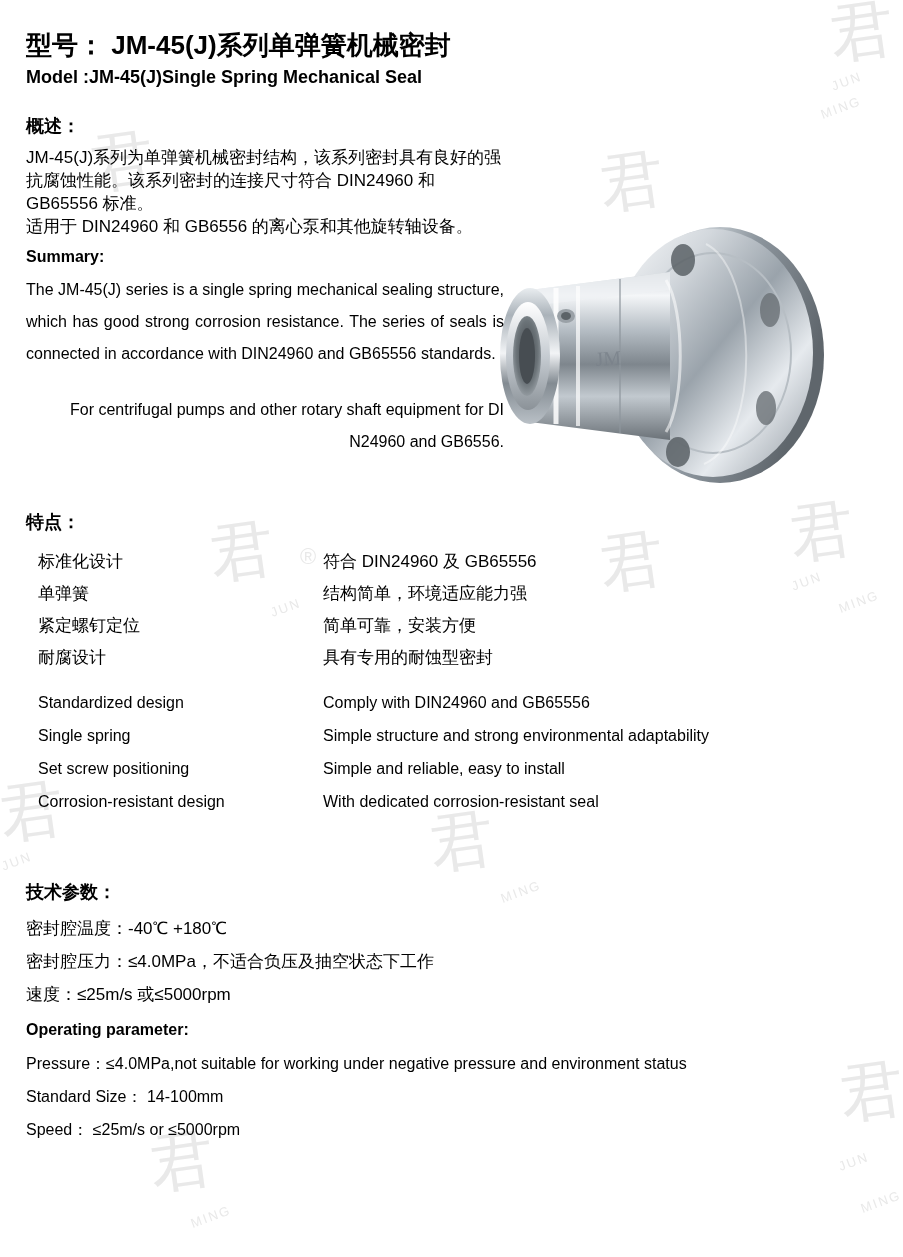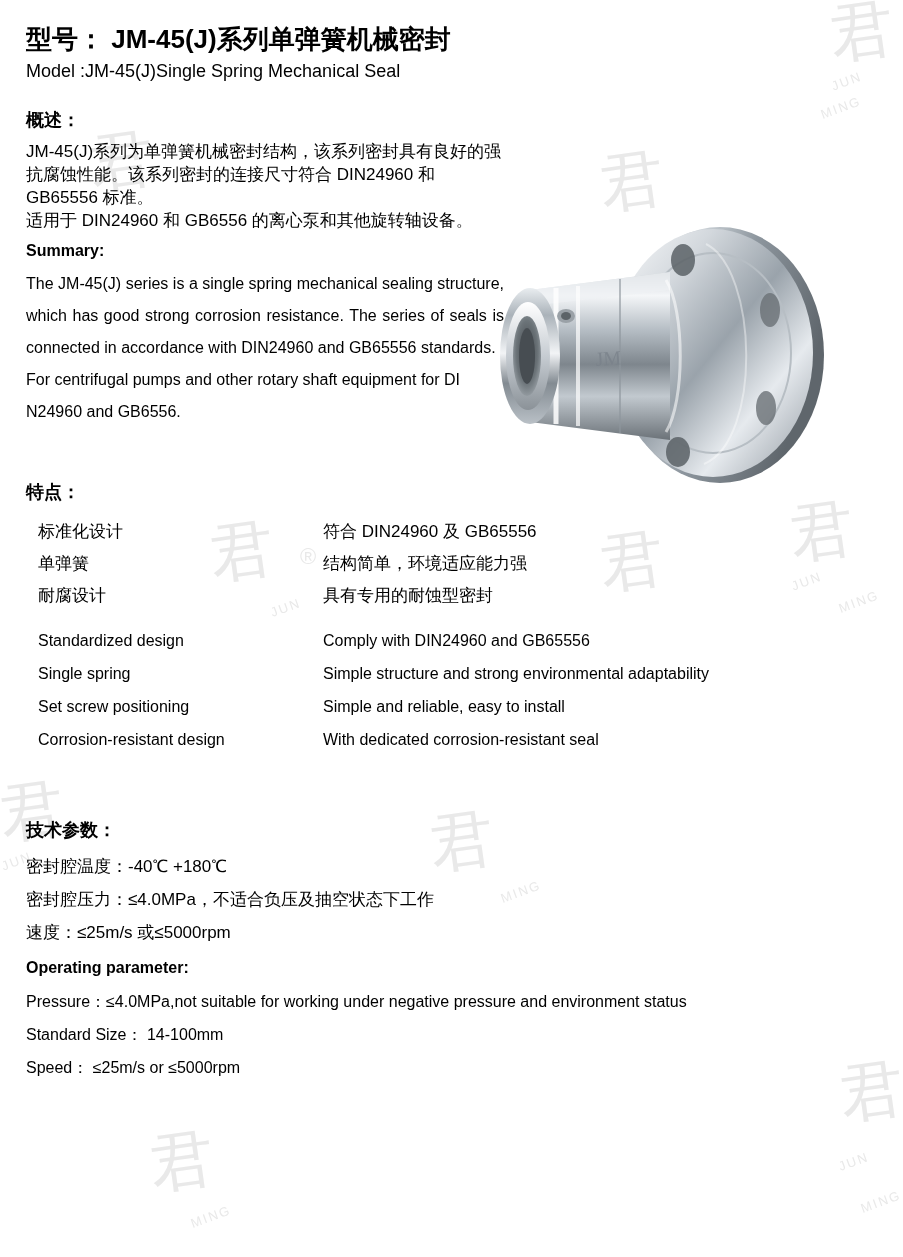--- a/index.html
+++ b/index.html
@@ -40,33 +40,33 @@
     display: block;
     font-family: "Liberation Sans", sans-serif;
     transform: rotate(-20deg);
     margin-top: 4px;
   }
 
   
   #content {
     position: relative;
     z-index: 2;
-    padding: 22px 26px 0 26px;
+    padding: 28px 26px 0 26px;
   }
 
   h1.title-cn {
     font-size: 26px;
     font-weight: bold;
     margin: 0 0 4px 0;
     letter-spacing: 0px;
     white-space: nowrap;
   }
   h2.title-en {
     font-size: 18px;
-    font-weight: normal;
+    font-weight: bold;
     margin: 0 0 26px 0;
   }
 
   .sect-head-cn {
     font-size: 18px;
     font-weight: bold;
     margin: 16px 0 8px 0;
   }
   .sect-head-en {
     font-size: 16px;
@@ -80,21 +80,21 @@
     line-height: 23px;
     margin: 0;
   }
   .para-en {
     width: 478px;
     font-size: 16px;
     line-height: 32px;
     margin: 0;
     text-align: justify;
   }
-  .para-en.last { text-align: left; }
+  .para-en.last { text-align: right; margin-top: 24px; }
 
   .block-overview { margin-bottom: 2px; }
 
   .feature-table {
     border-collapse: collapse;
     margin: 12px;
   }
   .feature-table td {
     font-size: 17px;
     line-height: 32px;
@@ -309,20 +309,24 @@
         <tbody>
           <tr>
             <td class="col-a">标准化设计</td>
             <td>符合 DIN24960 及 GB65556</td>
           </tr>
           <tr>
             <td class="col-a">单弹簧</td>
             <td>结构简单，环境适应能力强</td>
           </tr>
           <tr>
+            <td class="col-a">紧定螺钉定位</td>
+            <td>简单可靠，安装方便</td>
+          </tr>
+          <tr>
             <td class="col-a">耐腐设计</td>
             <td>具有专用的耐蚀型密封</td>
           </tr>
         </tbody>
       </table>
 
       <table class="feature-table en">
         <tbody>
           <tr>
             <td class="col-a">Standardized design</td>

